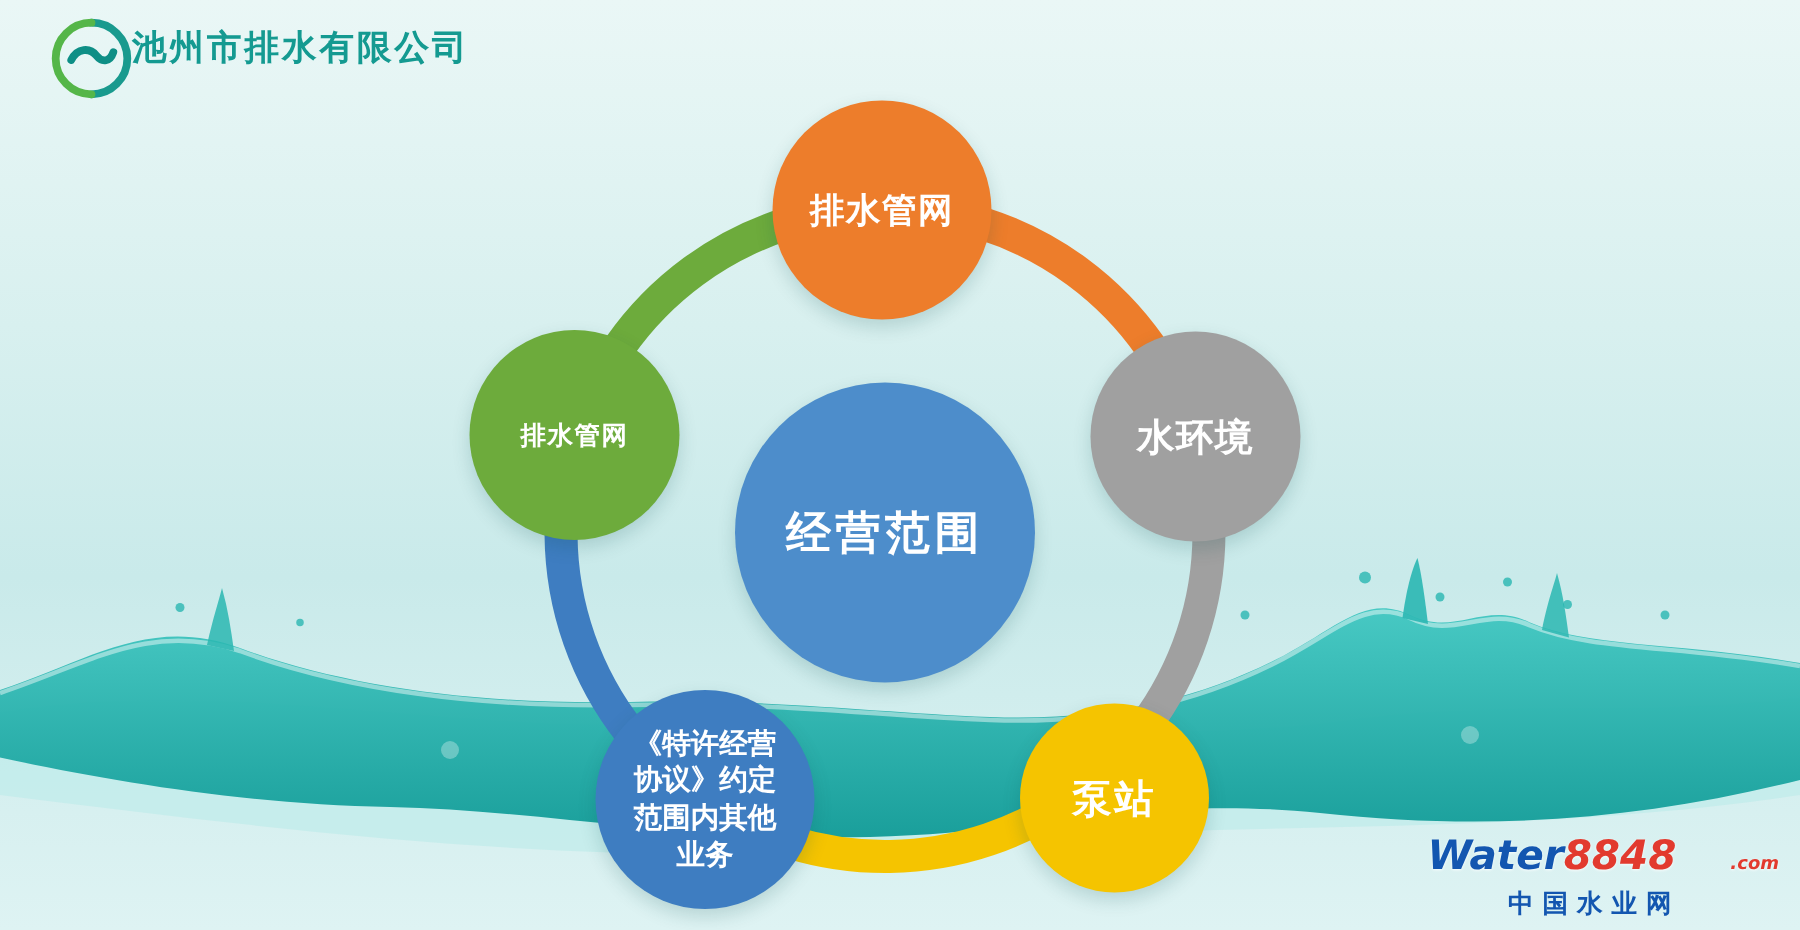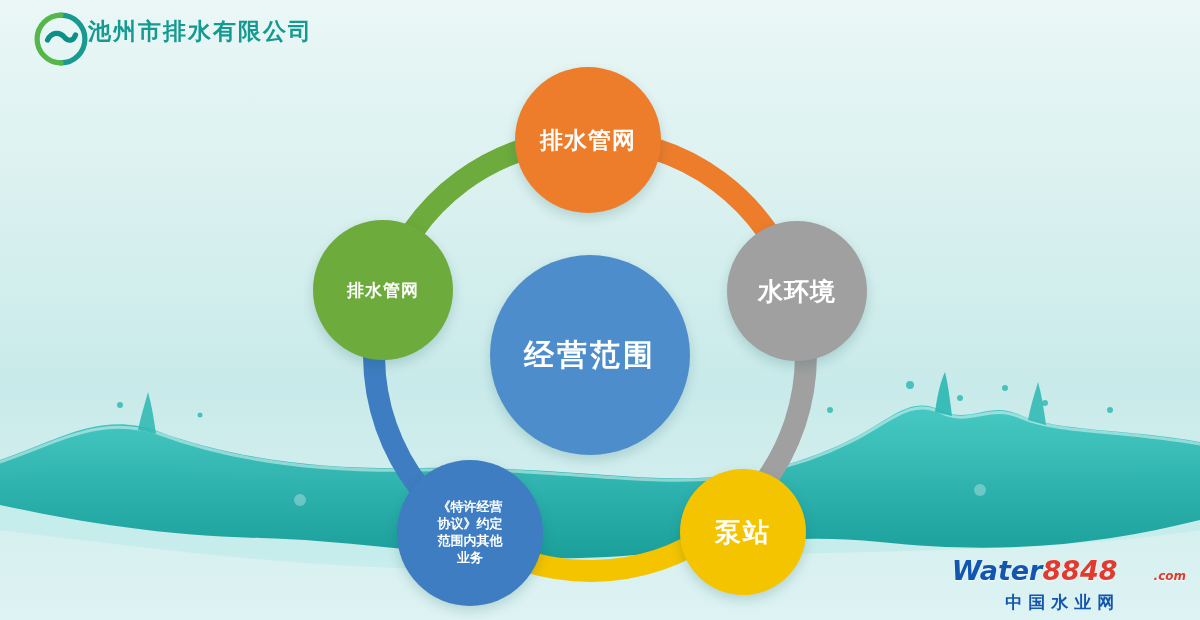--- a/index.html
+++ b/index.html
@@ -20,21 +20,21 @@
   
   .node{
     position:absolute; border-radius:50%; display:flex; align-items:center; justify-content:center;
     color:#fff; font-weight:bold; text-align:center;
     box-shadow:0 5px 12px rgba(10,80,80,.18);
   }
   .node-center{ left:490px; top:255px; width:200px; height:200px; font-size:30px; letter-spacing:3px; }
   .node-sewage{ left:515px; top:67px; width:146px; height:146px; font-size:23px; letter-spacing:1px; }
   .node-waterenv{ left:727px; top:221px; width:140px; height:140px; font-size:25px; letter-spacing:1px; }
   .node-pump{ left:680px; top:469px; width:126px; height:126px; font-size:26px; letter-spacing:2px; }
-  .node-other{ left:397px; top:460px; width:146px; height:146px; font-size:13px; line-height:1.3; }
+  .node-other{ left:397px; top:460px; width:146px; height:146px; font-size:19px; line-height:1.3; }
   .node-drainage{ left:313px; top:220px; width:140px; height:140px; font-size:17px; letter-spacing:1px; }
   .node-other .line{ display:block; }
 
   
   .watermark{ position:absolute; right:14px; bottom:6px; text-align:center; }
   .brand{ font-style:italic; font-weight:bold; font-size:27px; line-height:1;
           text-shadow:0 1px 2px rgba(255,255,255,.85); }
   .brand .w{ color:#1356b0;margin-left:12px; }
   .brand .n{ color:#e23a2e;font-style:italic; }
   .brand .c{ color:#e23a2e; font-size:12px;margin-left:36px; }

